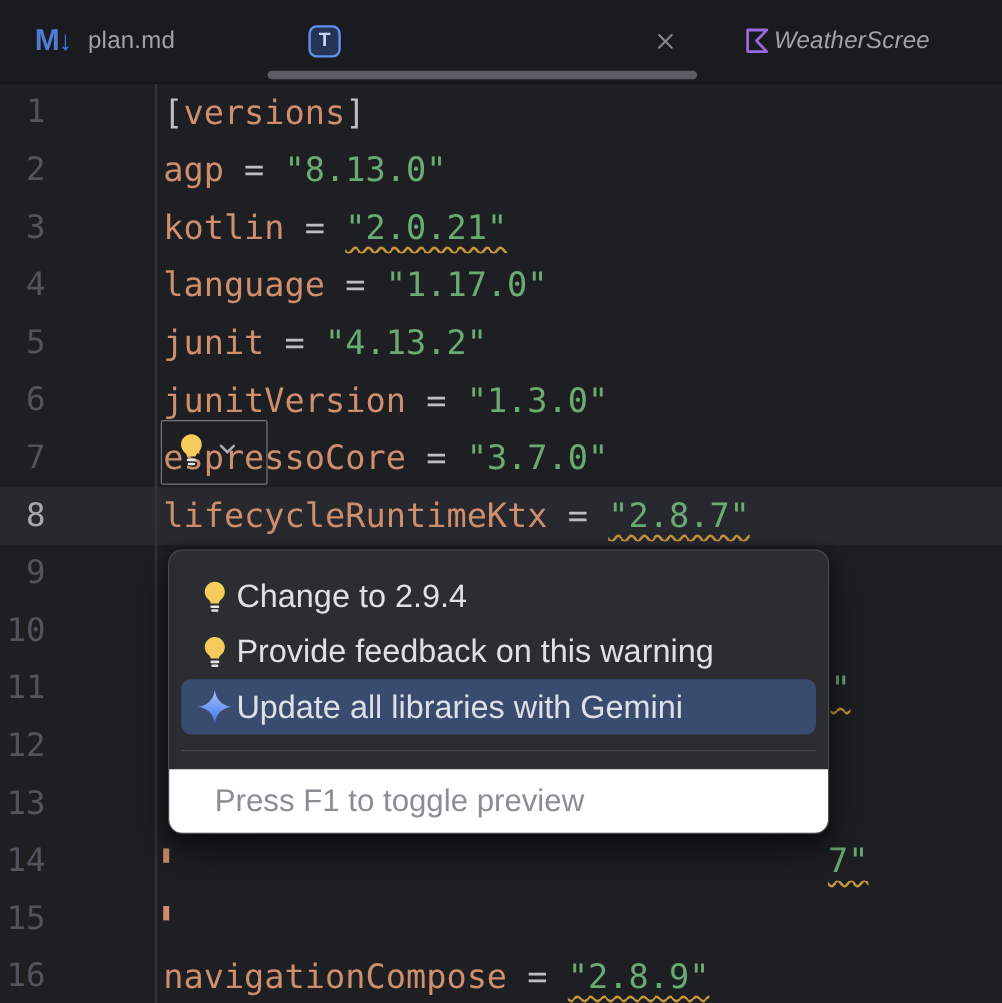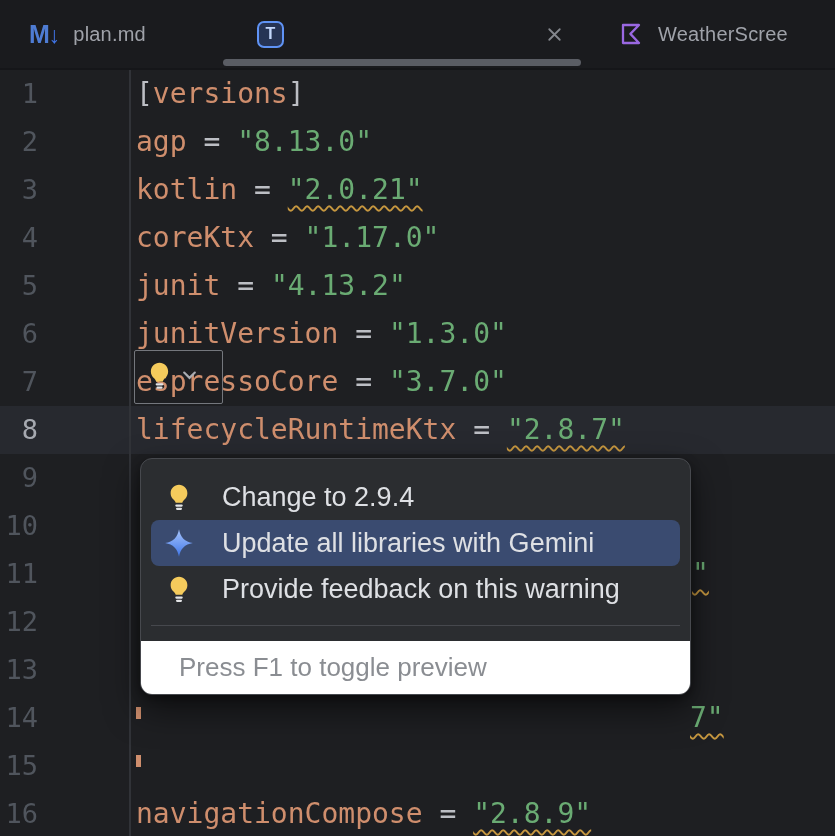--- a/index.html
+++ b/index.html
@@ -8,21 +8,21 @@
   *{margin:0;padding:0;box-sizing:border-box;}
   html,body{width:835px;height:836px;background:#1E1F22;overflow:hidden;}
   body{position:relative;font-family:"Liberation Sans","DejaVu Sans",sans-serif;}
 
   
   .tabbar{position:absolute;left:0;top:0;width:835px;height:70px;background:#1A1B1E;
           border-bottom:2px solid #151619;display:flex;z-index:5;}
   .tab{display:flex;align-items:center;height:100%;position:relative;cursor:default;}
   .tab.t0{width:223px;padding-left:29px;gap:13px;}
   .tab.t1{width:358px;padding-left:34px;gap:12px;}
-  .tab.t2{flex:1;padding-left:36px;gap:13px;overflow:hidden;}
+  .tab.t2{flex:1;padding-left:36px;overflow:hidden;font-style:italic;}
   .tlabel{font-size:20px;letter-spacing:.2px;white-space:nowrap;color:#9FA2A9;}
   .tab.active .tlabel{color:#D6D8DC;}
   .md-ic{display:inline-flex;align-items:baseline;}
   .md-ic b{color:#4E7CD3;font-size:25px;font-weight:bold;}
   .md-ic i{color:#3F74E6;font-style:normal;font-size:23px;margin-left:-1px;}
   .toml-ic{width:27px;height:27px;border:2.5px solid #5F93F5;border-radius:7px;background:#263455;
            color:#C3D7FB;display:flex;align-items:center;justify-content:center;
            font-size:16px;font-weight:bold;flex:none;}
   .kt-ic{display:flex;flex:none;}
   .closebtn{margin-left:auto;margin-right:16px;display:flex;align-items:center;cursor:pointer;}
@@ -48,21 +48,21 @@
   
   .bulbbox{position:absolute;left:134px;top:350px;width:89px;height:54px;
            border:1.5px solid #74777D;border-radius:2px;display:flex;align-items:center;
            padding-left:9px;gap:5px;z-index:3;cursor:pointer;}
 
   
   .popup{position:absolute;left:140px;top:458px;width:551px;background:#2B2D30;
          border:1px solid #47494E;border-radius:12px;padding-top:15px;z-index:10;
          box-shadow:0 14px 34px rgba(0,0,0,.55),0 3px 10px rgba(0,0,0,.35);}
   .p-item{margin:0 10px;padding:0 12px;height:46px;border-radius:8px;display:flex;
-          align-items:center;gap:27px;color:#DEE0E4;font-size:27px;cursor:pointer;white-space:nowrap;}
+          align-items:center;gap:2px;color:#DEE0E4;font-size:27px;cursor:pointer;white-space:nowrap;}
   .p-item.selected{background:var(--sel);}
   .p-item .ic{width:32px;height:34px;flex:none;display:flex;align-items:center;justify-content:center;}
   .p-sep{height:1px;background:#46484D;margin:13px 10px;}
   .p-footer{height:53px;background:#ffffff;border-radius:0 0 11px 11px;display:flex;
             align-items:center;padding-left:38px;color:#8A8D92;font-size:26px;margin-top:15px;}
 </style>
 </head>
 <body>
 
 <div class="tabbar">
@@ -91,21 +91,21 @@
         </svg>
     </span>
     <span class="tlabel">WeatherScree</span>
   </div>
 </div>
 
 <div class="editor" id="rows">
     <div class="row"><span class="lnum">1</span><span class="code"><span class="tk-punc">[</span><span class="tk-key">versions</span><span class="tk-punc">]</span></span></div>
     <div class="row"><span class="lnum">2</span><span class="code"><span class="tk-key">agp</span><span class="tk-punc"> = </span><span class="tk-str">"8.13.0"</span></span></div>
     <div class="row"><span class="lnum">3</span><span class="code"><span class="tk-key">kotlin</span><span class="tk-punc"> = </span><span class="tk-str warn">"2.0.21"</span></span></div>
-    <div class="row"><span class="lnum">4</span><span class="code"><span class="tk-key">coreKtx</span><span class="tk-punc"> = </span><span class="tk-str">"1.17.0"</span></span></div>
+    <div class="row"><span class="lnum">4</span><span class="code"><span class="tk-key">language</span><span class="tk-punc"> = </span><span class="tk-str">"1.17.0"</span></span></div>
     <div class="row"><span class="lnum">5</span><span class="code"><span class="tk-key">junit</span><span class="tk-punc"> = </span><span class="tk-str">"4.13.2"</span></span></div>
     <div class="row"><span class="lnum">6</span><span class="code"><span class="tk-key">junitVersion</span><span class="tk-punc"> = </span><span class="tk-str">"1.3.0"</span></span></div>
     <div class="row"><span class="lnum">7</span><span class="code"><span class="tk-key">espressoCore</span><span class="tk-punc"> = </span><span class="tk-str">"3.7.0"</span></span></div>
     <div class="row current"><span class="lnum">8</span><span class="code"><span class="tk-key">lifecycleRuntimeKtx</span><span class="tk-punc"> = </span><span class="tk-str warn">"2.8.7"</span></span></div>
     <div class="row"><span class="lnum">9</span></div>
     <div class="row"><span class="lnum">10</span></div>
     <div class="row"><span class="lnum">11</span><span class="code tk-str warn" style="left: 692px;">"</span></div>
     <div class="row"><span class="lnum">12</span></div>
     <div class="row"><span class="lnum">13</span></div>
     <div class="row"><span class="lnum">14</span><span class="code tk-str warn" style="left: 690px;">7"</span><span class="sliver"></span></div>
@@ -134,42 +134,42 @@
       <div class="p-item">
         <span class="ic">
           <svg width="30" height="30" viewBox="0 0 24 24">
             <path fill="#F5CB5C" d="M12 2.2c-3.7 0-6.7 3-6.7 6.7 0 2.1 1 4 2.5 5.2.8.65 1.35 1.55 1.55 2.55h5.3c.2-1 .75-1.9 1.55-2.55 1.5-1.2 2.5-3.1 2.5-5.2 0-3.7-3-6.7-6.7-6.7z"></path>
             <rect x="9" y="18" width="6" height="1.7" rx=".85" fill="#E3E4E6"></rect>
             <rect x="9.6" y="20.6" width="4.8" height="1.7" rx=".85" fill="#E3E4E6"></rect>
           </svg>
         </span>
         <span>Change to 2.9.4</span>
       </div>
+      <div class="p-item">
+        <span class="ic">
+          <svg width="30" height="30" viewBox="0 0 24 24">
+            <path fill="#F5CB5C" d="M12 2.2c-3.7 0-6.7 3-6.7 6.7 0 2.1 1 4 2.5 5.2.8.65 1.35 1.55 1.55 2.55h5.3c.2-1 .75-1.9 1.55-2.55 1.5-1.2 2.5-3.1 2.5-5.2 0-3.7-3-6.7-6.7-6.7z"></path>
+            <rect x="9" y="18" width="6" height="1.7" rx=".85" fill="#E3E4E6"></rect>
+            <rect x="9.6" y="20.6" width="4.8" height="1.7" rx=".85" fill="#E3E4E6"></rect>
+          </svg>
+        </span>
+        <span>Provide feedback on this warning</span>
+      </div>
       <div class="p-item selected">
         <span class="ic">
           <svg width="34" height="34" viewBox="0 0 24 24">
             <defs>
               <linearGradient id="gg" x1="0" y1="0" x2="0" y2="1">
                 <stop offset="0" stop-color="#A8C5FC"></stop>
                 <stop offset="1" stop-color="#3F76E8"></stop>
               </linearGradient>
             </defs>
             <path fill="url(#gg)" d="M12 1.6c.95 6 4.4 9.45 10.4 10.4-6 .95-9.45 4.4-10.4 10.4-.95-6-4.4-9.45-10.4-10.4 6-.95 9.45-4.4 10.4-10.4z"></path>
           </svg>
         </span>
         <span>Update all libraries with Gemini</span>
       </div>
-      <div class="p-item">
-        <span class="ic">
-          <svg width="30" height="30" viewBox="0 0 24 24">
-            <path fill="#F5CB5C" d="M12 2.2c-3.7 0-6.7 3-6.7 6.7 0 2.1 1 4 2.5 5.2.8.65 1.35 1.55 1.55 2.55h5.3c.2-1 .75-1.9 1.55-2.55 1.5-1.2 2.5-3.1 2.5-5.2 0-3.7-3-6.7-6.7-6.7z"></path>
-            <rect x="9" y="18" width="6" height="1.7" rx=".85" fill="#E3E4E6"></rect>
-            <rect x="9.6" y="20.6" width="4.8" height="1.7" rx=".85" fill="#E3E4E6"></rect>
-          </svg>
-        </span>
-        <span>Provide feedback on this warning</span>
-      </div>
       <div class="p-sep"></div>
     </div>
   <div class="p-footer">
     <span>Press F1 to toggle preview</span>
   </div>
 </div>
 
 </body></html>

